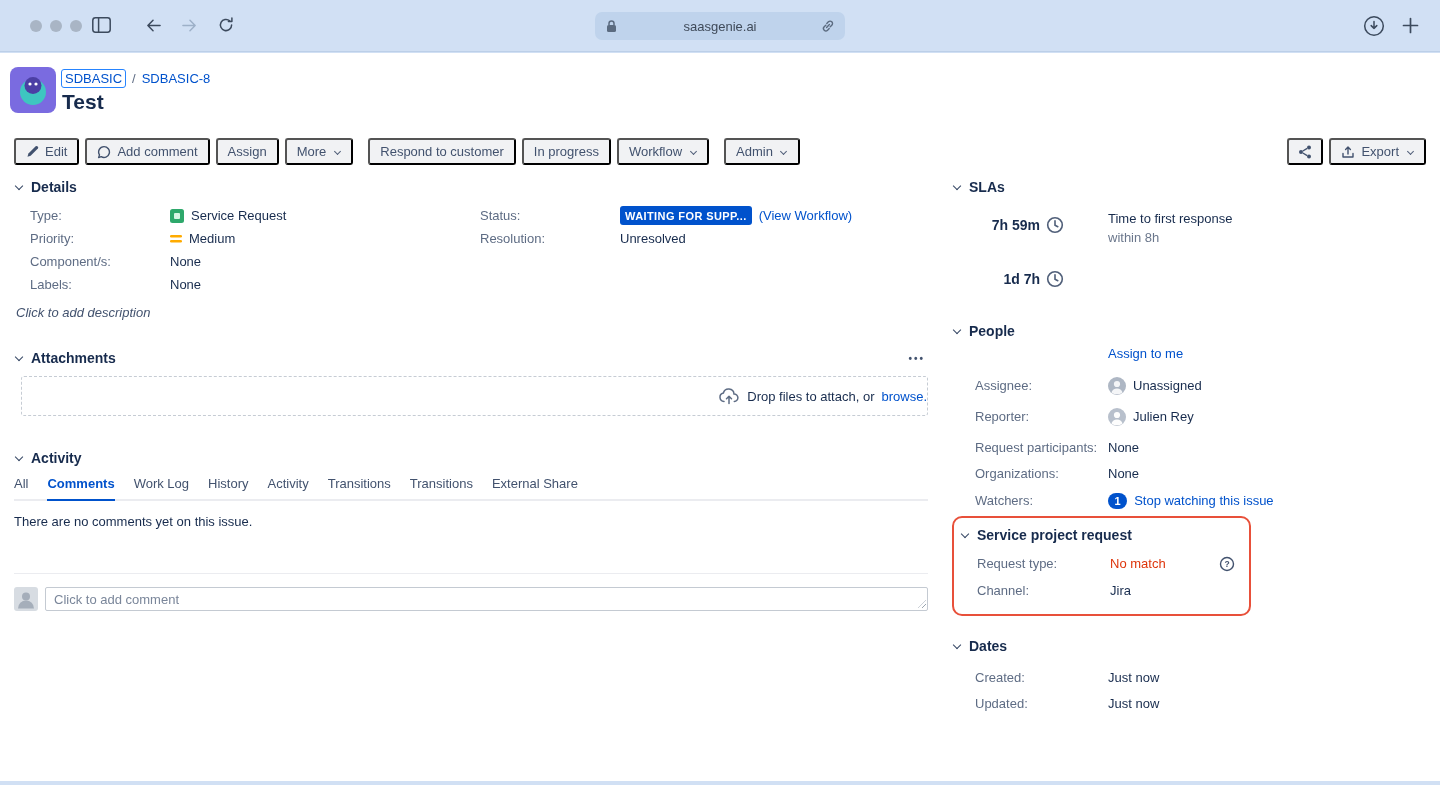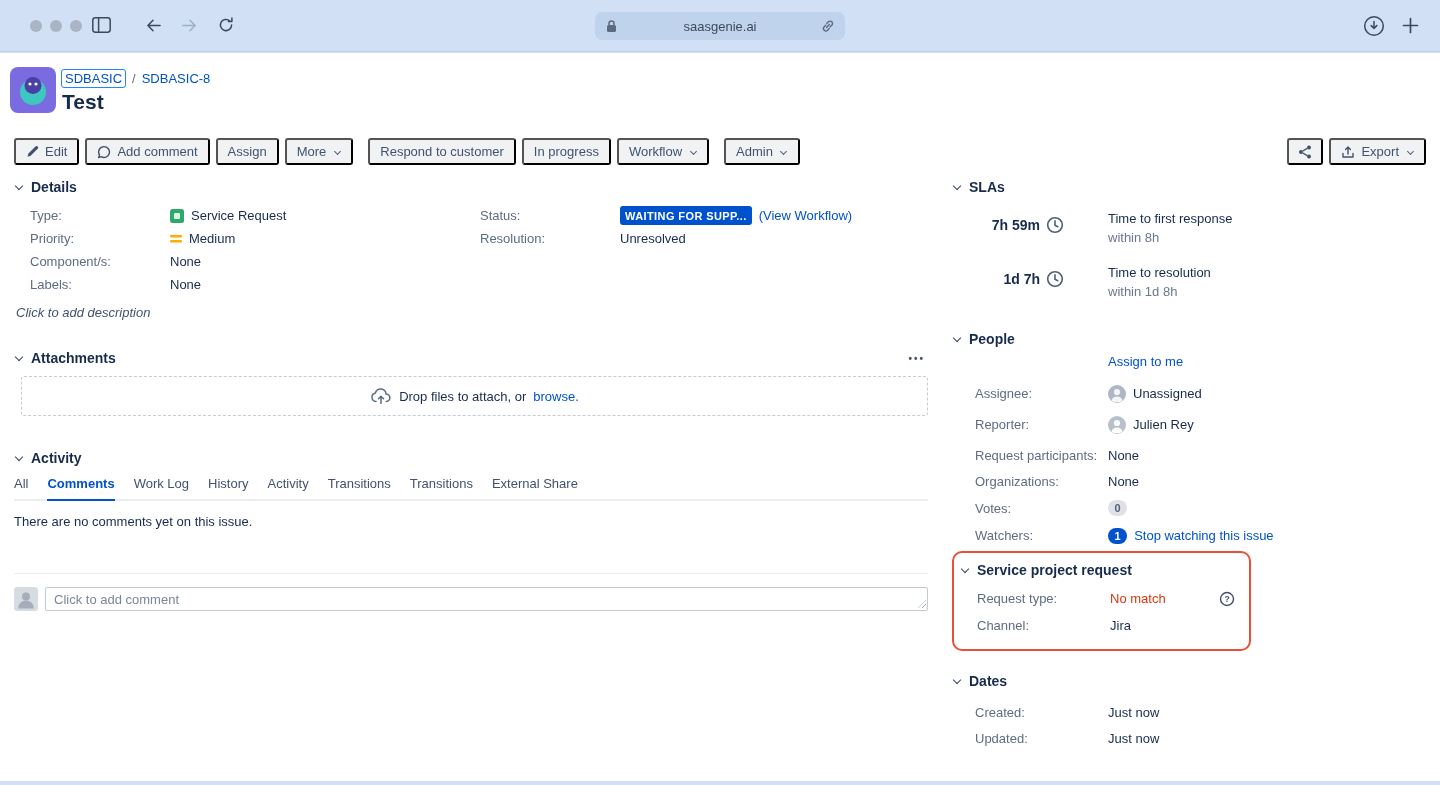--- a/index.html
+++ b/index.html
@@ -56,21 +56,21 @@
   a.link, .link { color:#0052cc; text-decoration:none; cursor:pointer; }
 
   
   .desc-head { margin-top:34px; }
   .desc-placeholder { margin:9px 0 0 2px; font-size:13px; font-style:italic; color:#42526e; cursor:pointer; }
 
   
   .attach-head { margin-top:30px; display:flex; align-items:center; }
   .attach-head .sec-head { flex:1; }
   .overflow-btn { font-size:10px; letter-spacing:2px; font-weight:700; color:#42526e; cursor:pointer; padding:0 3px; }
-  .dropzone { margin-top:10px; border:1px dashed #c6ccd4; border-radius:3px; height:40px; display:flex; align-items:center; justify-content:center; gap:7px; font-size:13px; color:#172b4d; cursor:pointer;margin-left:7px; }
+  .dropzone { margin-top:10px; border:1px dashed #c6ccd4; border-radius:3px; height:40px; display:flex; align-items:center; justify-content:flex-end; gap:7px; font-size:13px; color:#172b4d; cursor:pointer;margin-left:7px; }
 
   
   .activity-head { margin-top:34px; }
   .tabs { margin-top:10px; display:flex; gap:19px; border-bottom:2px solid #ebecf0; }
   .tab { font-size:13px; color:#42526e; padding-bottom:8px; position:relative; cursor:pointer; }
   .tab.active { color:#0052cc; font-weight:600; }
   .tab.active::after { content:""; position:absolute; left:0; right:0; bottom:-2px; height:2px; background:#0052cc; }
   .empty-msg { margin-top:13px; font-size:13px; color:#172b4d; }
   .comment-sep { margin-top:44px; height:1px; background:#ebecf0; }
   .comment-row { margin-top:13px; display:flex; gap:7px; align-items:flex-start; }
@@ -366,24 +366,20 @@
         </span>
       </div>
       <div class="sla-item" style="margin-top:16px;">
         <span class="sla-time">1d 7h</span>
         <span class="sla-clock">
           <svg width="20" height="20" viewBox="0 0 20 20">
               <circle cx="10" cy="10" r="7.3" fill="none" stroke="#505f79" stroke-width="1.6"></circle>
               <path d="M10 5.8v4.4l2.8 1.5" fill="none" stroke="#505f79" stroke-width="1.6" stroke-linecap="round"></path>
             </svg>
         </span>
-        <span class="sla-text">
-          <div class="sla-title">Time to resolution</div>
-          <div class="sla-sub">within 1d 8h</div>
-        </span>
       </div>
 
       <div class="sec-head people-head">
         <span class="chev"></span>
         <span>People</span>
       </div>
       <div class="prow mt7">
         <span class="plabel"></span>
         <a class="link">Assign to me</a>
       </div>
@@ -409,26 +405,20 @@
           <span>Julien Rey</span>
         </span>
       </div>
       <div class="prow mt13">
         <span class="plabel">Request participants:</span>
         <span class="pvalue">None</span>
       </div>
       <div class="prow mt8">
         <span class="plabel">Organizations:</span>
         <span class="pvalue">None</span>
-      </div>
-      <div class="prow mt9">
-        <span class="plabel">Votes:</span>
-        <span class="pvalue">
-          <span class="badge badge-gray">0</span>
-        </span>
       </div>
       <div class="prow mt9">
         <span class="plabel">Watchers:</span>
         <span class="pvalue">
           <span class="badge badge-blue">1</span>
           <a class="link">Stop watching this issue</a>
         </span>
       </div>
 
       <div class="service-box">

